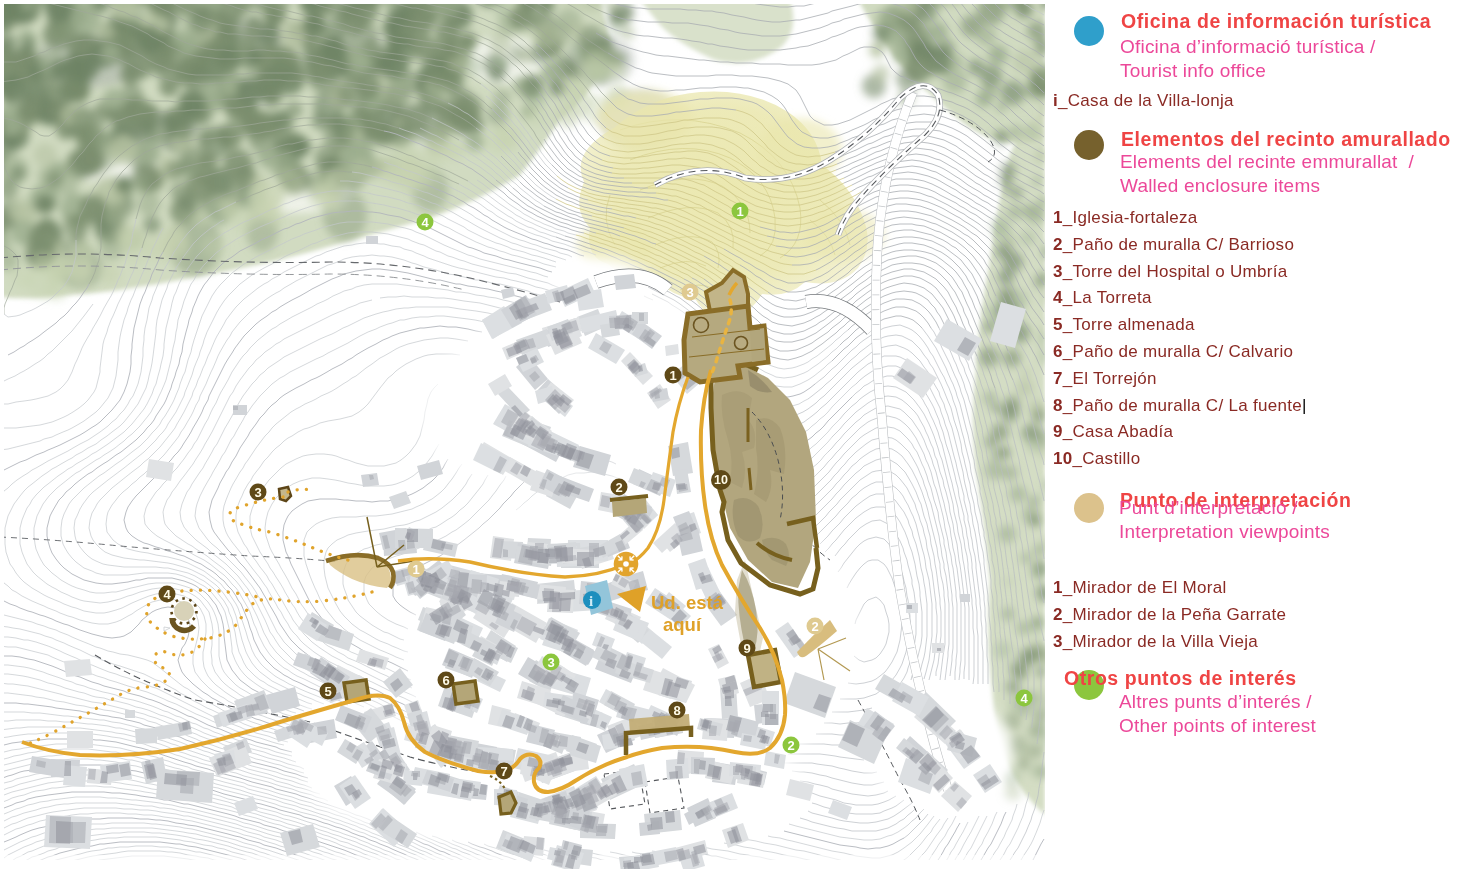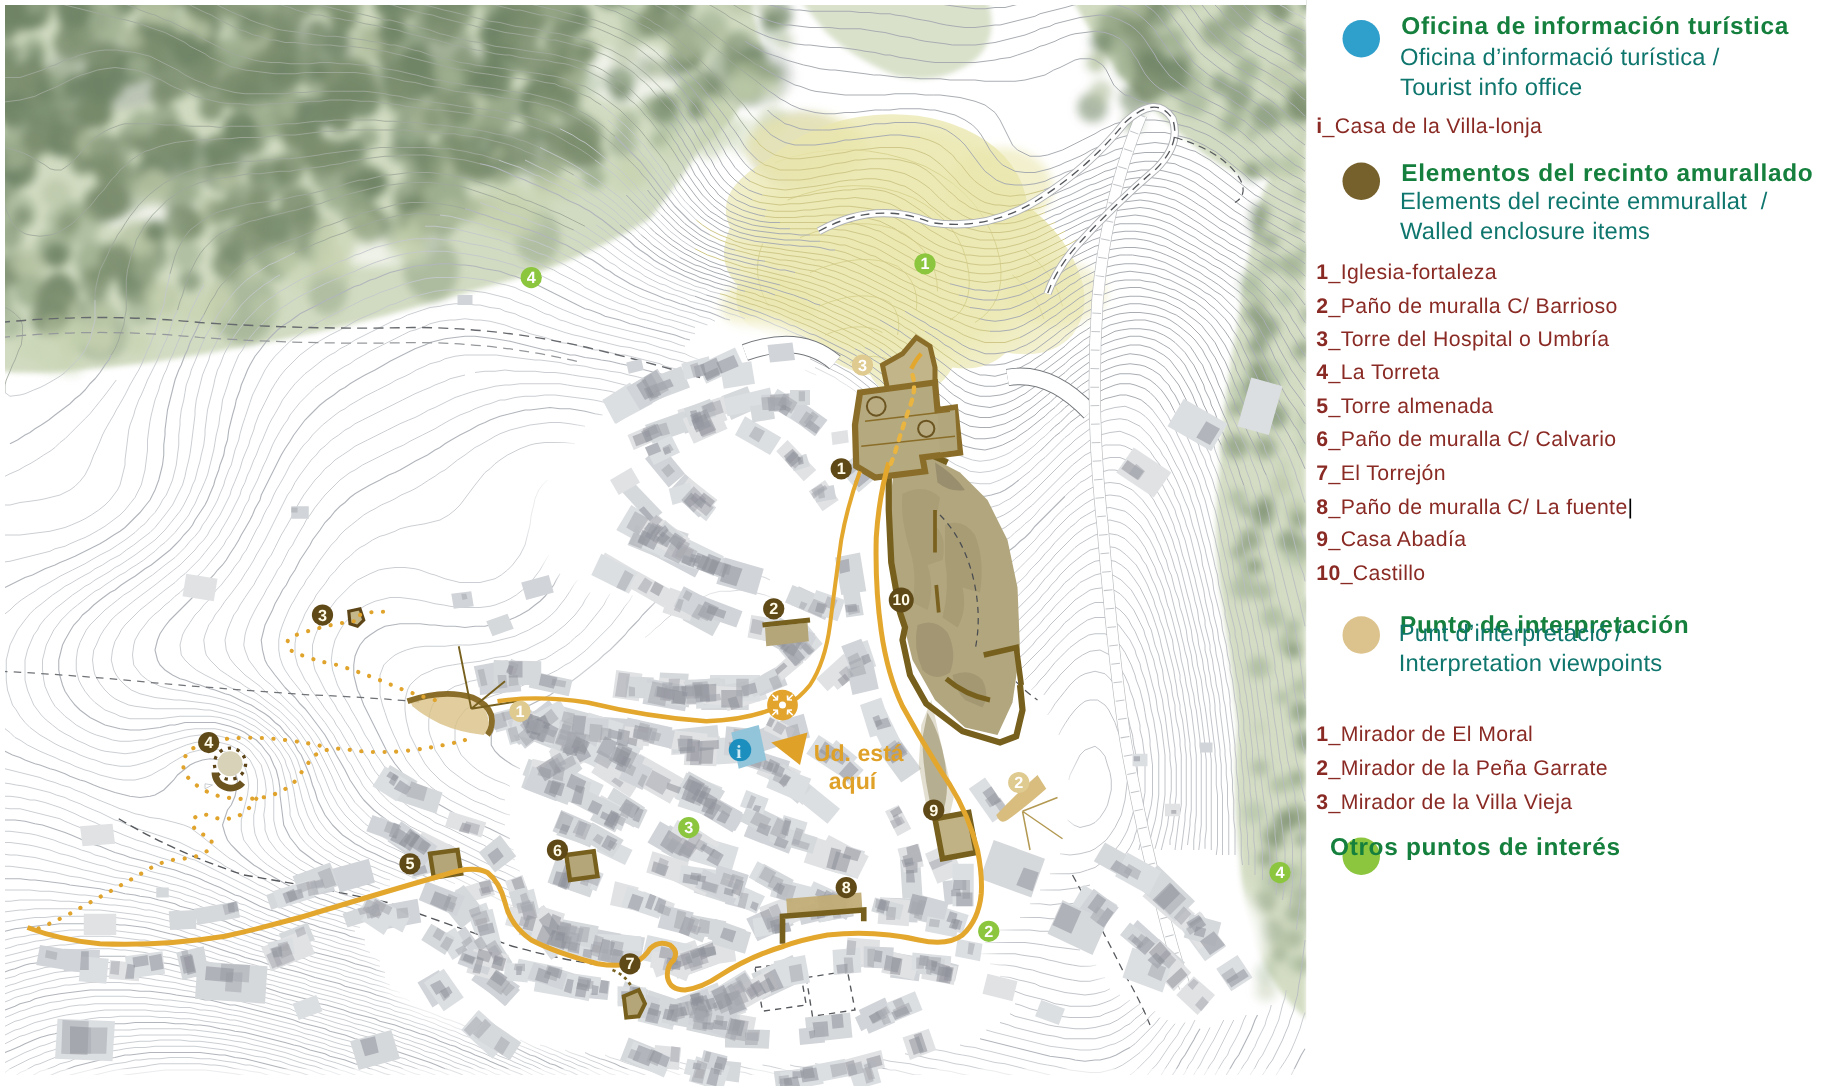--- a/index.html
+++ b/index.html
@@ -1,20 +1,20 @@
 <!DOCTYPE html>
 <html><head><meta charset="utf-8">
 <style>
 html,body{margin:0;padding:0;background:#fff}
 #wrap{position:relative;width:1465px;height:869px;overflow:hidden;background:#fff;font-family:"Liberation Sans",sans-serif}
 #map{position:absolute;left:0;top:0}
 .leg{position:absolute;color:#8a2a24;font-size:17px;line-height:26.8px;letter-spacing:0.3px;white-space:nowrap}
 .leg b{font-weight:bold}
-.tit{position:absolute;color:#15803d;font-weight:bold;font-size:19.5px;letter-spacing:0.55px;white-space:nowrap}
-.sub{position:absolute;color:#0f766e;font-size:19px;line-height:23.5px;letter-spacing:0.2px;white-space:nowrap}
+.tit{position:absolute;color:#ef4444;font-weight:bold;font-size:19.5px;letter-spacing:0.55px;white-space:nowrap}
+.sub{position:absolute;color:#ec4899;font-size:19px;line-height:23.5px;letter-spacing:0.2px;white-space:nowrap}
 .dot{position:absolute;width:30px;height:30px;border-radius:50%}
 .td1{fill:#7b8e6e;fill-opacity:0.4}.td2{fill:#7b8e6e;fill-opacity:0.62}.td3{fill:#7b8e6e;fill-opacity:0.85}.te1{fill:#6f8465;fill-opacity:0.4}.te2{fill:#6f8465;fill-opacity:0.62}.te3{fill:#6f8465;fill-opacity:0.85}.tm1{fill:#9cae8e;fill-opacity:0.4}.tm2{fill:#9cae8e;fill-opacity:0.62}.tm3{fill:#9cae8e;fill-opacity:0.85}.tl1{fill:#b7c4a3;fill-opacity:0.4}.tl2{fill:#b7c4a3;fill-opacity:0.62}.tl3{fill:#b7c4a3;fill-opacity:0.85}.tp1{fill:#c6d2b0;fill-opacity:0.4}.tp2{fill:#c6d2b0;fill-opacity:0.62}.b0{fill:#d6d9dc}.b1{fill:#dcdfe2}.b2{fill:#d1d4d8}.b3{fill:#e0e2e4}.s0{fill:#8f929a;fill-opacity:.55}.s1{fill:#a5a8ae;fill-opacity:.55}
 </style></head><body>
 <div id="wrap">
 <svg id="map" width="1045" height="869" viewBox="0 0 1045 869">
 <defs>
 <filter id="blr" x="-30%" y="-30%" width="160%" height="160%">
           <feGaussianBlur stdDeviation="4"></feGaussianBlur>
         </filter>
 <filter id="blr2" x="-30%" y="-30%" width="160%" height="160%">
@@ -2207,13 +2207,14 @@
 <div class="tit" style="left:1120px;top:489px">Punto de interpretación</div>
 
 <div class="sub" style="left:1119px;top:496px">Punt d’interpretació /<br>Interpretation viewpoints</div>
 
 <div class="leg" style="left:1053px;top:575px"><b>1</b>_Mirador de El Moral<br><b>2</b>_Mirador de la Peña Garrate<br><b>3</b>_Mirador de la Villa Vieja<br></div>
 
 <div class="dot" style="left:1074px;top:670px;background:#8cc63e"></div>
 
 <div class="tit" style="left:1064px;top:667px">Otros puntos de interés</div>
 
+<div class="sub" style="left:1119px;top:690px">Altres punts d’interés /<br>Other points of interest</div>
 
 </div>
 </body></html>

